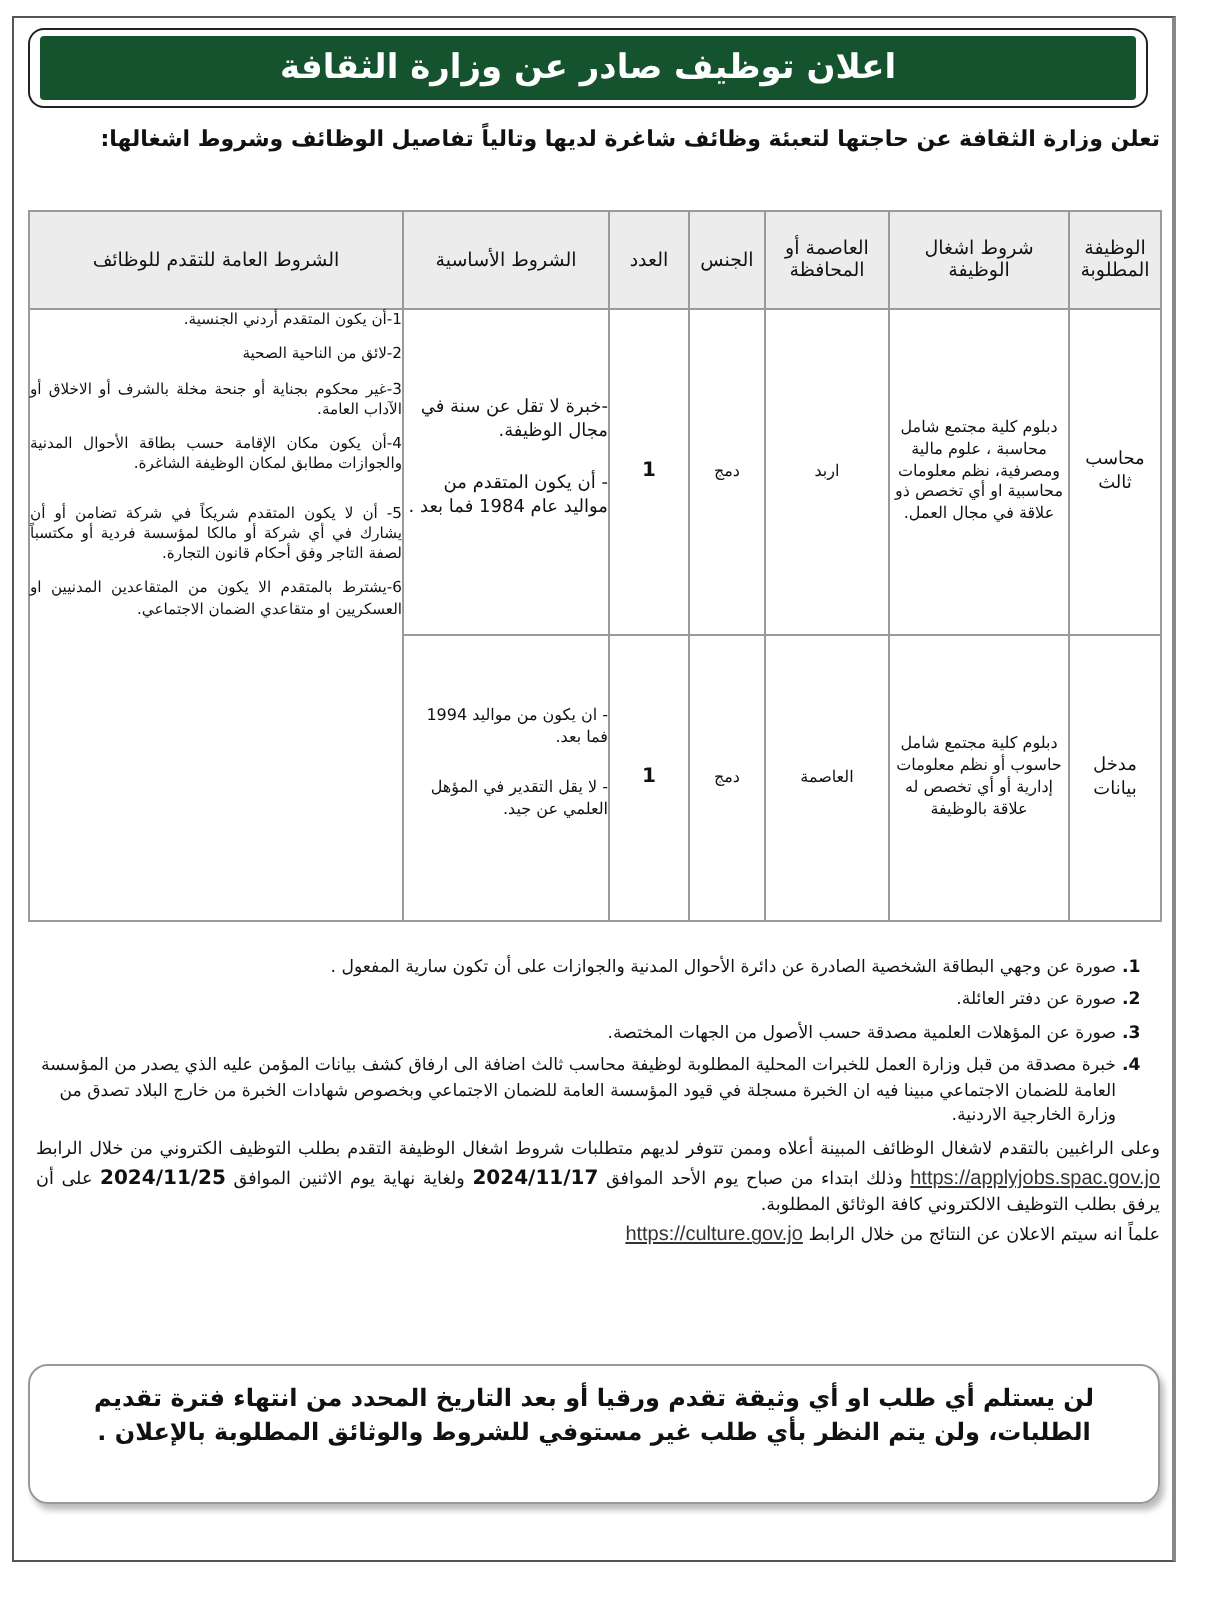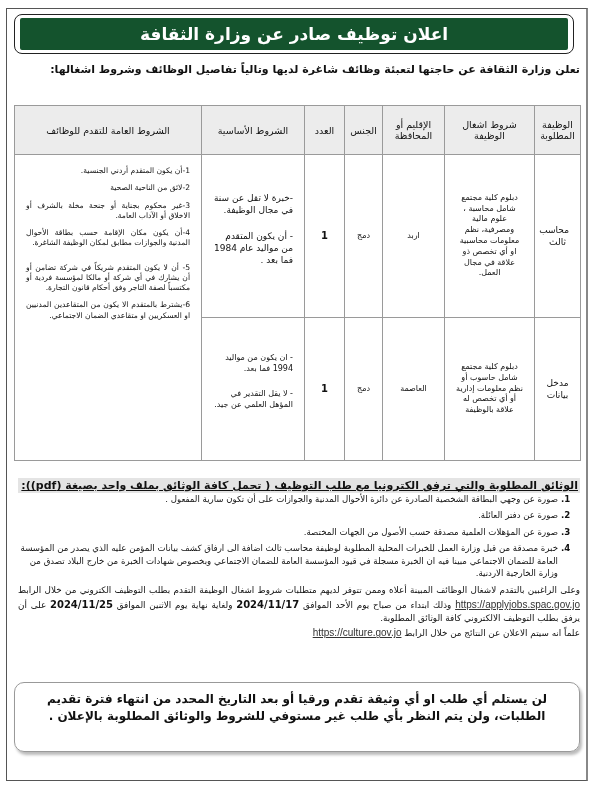--- a/index.html
+++ b/index.html
@@ -10,21 +10,21 @@
   .title-box { position:absolute; left:14px; top:14px; width:560px; height:40px;
                border:1.5px solid #222; border-radius:8px; box-sizing:border-box; padding:3px 5px; background:#fff; }
   .title-bar { background:#14532d; height:100%; border-radius:2px; display:flex; align-items:center; justify-content:center;
                color:#fff; font-size:17px; font-weight:bold; direction:rtl; }
   .intro { position:absolute; left:18px; top:63px; width:562px; direction:rtl; text-align:right;
            font-size:11px; font-weight:bold; }
   table.jobs { position:absolute; left:14px; top:105px; width:566px; border-collapse:collapse; direction:rtl;
                font-size:8px; table-layout:fixed; }
   table.jobs th, table.jobs td { border:1px solid #9a9a9a; vertical-align:middle; }
   table.jobs th { background:#ececec; font-weight:normal; font-size:9.5px; height:44px; text-align:center; padding:2px; }
-  table.jobs td { text-align:center; padding:11px; line-height:1.35; }
+  table.jobs td { text-align:center; padding:0; line-height:1.35; }
   td.gen { text-align:right !important; vertical-align:top !important; font-size:7.6px; }
   td.gen p { margin:0 0 7px 0; text-align:justify; }
   td.basic { font-size:9px; text-align:right !important; }
   td.basic p { margin:0 0 14px 0; }
   .num { font-weight:bold; font-size:10px; }
   .docs { position:absolute; left:18px; top:478px; width:562px; direction:rtl; text-align:right; font-size:9px; }
   .docs-head { background:#e4e4e4; font-weight:bold; font-size:11px; text-decoration:underline; padding:1px 2px; }
   .docs-sub { font-weight:bold; font-size:10px; text-decoration:underline; margin:2px 0 4px 0; }
   .docs ol { margin:0; padding:0 22px 0 0; }
   .docs li { margin-bottom:4px; line-height:1.45; font-size:8.6px; }
@@ -54,21 +54,21 @@
       <col style="width:62px">
       <col style="width:38px">
       <col style="width:40px">
       <col style="width:103px">
       <col style="width:187px">
   </colgroup>
   <thead>
     <tr>
       <th>الوظيفة المطلوبة</th>
       <th>شروط اشغال الوظيفة</th>
-      <th>الإقليم أو المحافظة</th>
+      <th>العاصمة أو المحافظة</th>
       <th>الجنس</th>
       <th>العدد</th>
       <th>الشروط الأساسية</th>
       <th>الشروط العامة للتقدم للوظائف</th>
     </tr>
   </thead>
   <tbody>
     <tr style="height:163px">
       <td style="font-size:9px">محاسب ثالث</td>
       <td>دبلوم كلية مجتمع شامل محاسبة ، علوم مالية ومصرفية، نظم معلومات محاسبية او أي تخصص ذو علاقة في مجال العمل.</td>
@@ -96,24 +96,20 @@
       <td class="num">1</td>
       <td class="basic" style="font-size:8px">
         <p>- ان يكون من مواليد 1994 فما بعد.</p>
         <p>- لا يقل التقدير في المؤهل العلمي عن جيد.</p>
       </td>
     </tr>
   </tbody>
 </table>
 
 <div class="docs">
-  <div class="docs-head">
-    <span>الوثائق المطلوبة والتي ترفق الكترونيا مع طلب التوظيف</span>
-    <span>( تحمل كافة الوثائق بملف واحد بصيغة (pdf)):</span>
-  </div>
   <ol>
     <li>صورة عن وجهي البطاقة الشخصية الصادرة عن دائرة الأحوال المدنية والجوازات على أن تكون سارية المفعول .</li>
     <li>صورة عن دفتر العائلة.</li>
     <li>صورة عن المؤهلات العلمية مصدقة حسب الأصول من الجهات المختصة.</li>
     <li>خبرة مصدقة من قبل وزارة العمل للخبرات المحلية المطلوبة لوظيفة محاسب ثالث اضافة الى ارفاق كشف بيانات المؤمن عليه الذي يصدر من المؤسسة العامة للضمان الاجتماعي مبينا فيه ان الخبرة مسجلة في قيود المؤسسة العامة للضمان الاجتماعي وبخصوص شهادات الخبرة من خارج البلاد تصدق من وزارة الخارجية الاردنية.</li>
   </ol>
   <div class="apply">
     <span>وعلى الراغبين بالتقدم لاشغال الوظائف المبينة أعلاه وممن تتوفر لديهم متطلبات شروط اشغال الوظيفة التقدم بطلب التوظيف الكتروني من خلال الرابط</span>
     <a>https://applyjobs.spac.gov.jo</a>
     <span>وذلك ابتداء من صباح يوم الأحد الموافق</span>

